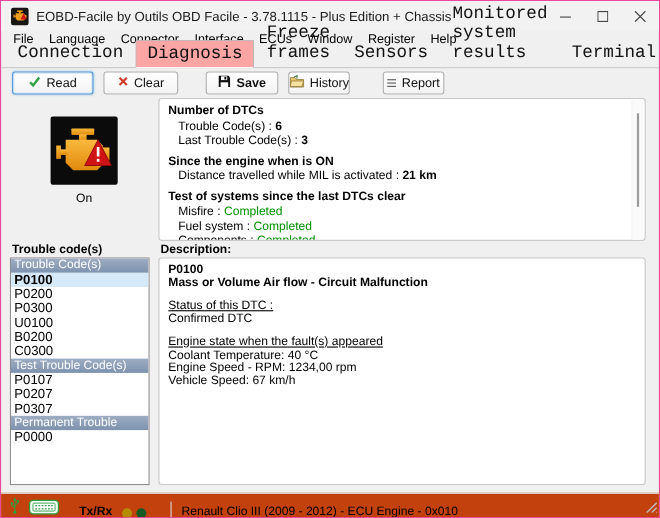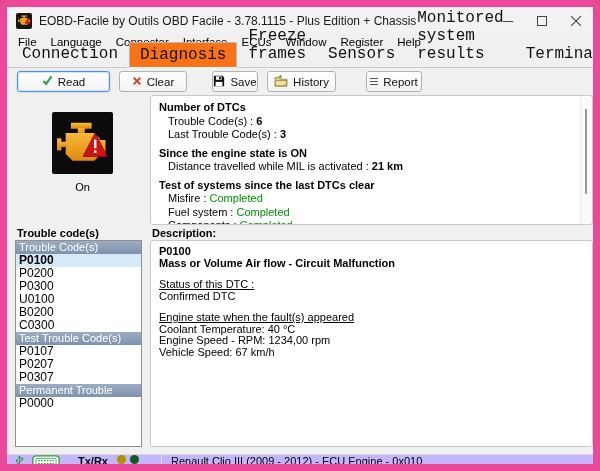--- a/index.html
+++ b/index.html
@@ -1,52 +1,52 @@
 <!DOCTYPE html>
 <html><head>
 <meta charset="utf-8">
 <style>
   * { box-sizing: border-box; margin: 0; padding: 0; }
   html,body { width:600px; height:471px; }
   body { font-family:"Liberation Sans", sans-serif; background:#e8e8e8; }
   .window { position:relative; width:600px; height:471px; background:#f0f0f0;
-            border:7px solid #ec4899; overflow:hidden; font-size:11px; color:#000; }
+            border:1px solid #ec4899; overflow:hidden; font-size:11px; color:#000; }
 
   
   .titlebar { position:absolute; left:0; top:0; width:100%; height:27px;
               background:#f2f2f2; display:flex; align-items:center; padding-left:9px; }
   .appicon { width:16px; height:16px; background:#181512; border-radius:2px;
              display:flex; align-items:center; justify-content:center; margin-right:7px; }
   .title-text { font-size:12px; color:#1a1a1a; }
   .win-controls { margin-left:auto; display:flex; height:100%; }
   .win-btn { width:34px; height:100%; display:flex; align-items:center; justify-content:center; }
 
   
   .menubar { position:absolute; left:0; top:27px; width:100%; height:16px;
              display:flex; align-items:center; padding-left:4px; }
   .menu-item { padding:1px 7px; font-size:11.5px; }
 
   
   .tabbar { position:absolute; left:0; top:43px; width:100%; height:18px;
             border-bottom:1px solid #c9c9c9; display:flex; align-items:flex-end; padding-left:4px; }
   .tab { padding:2px 10px 3px; font-size:16px; color:#111; border:1px solid transparent;font-family:Liberation Mono, monospace; }
-  .tab.active { background:#f97316; border:1px solid #b9b9b9; border-bottom:1px solid #fdfdfd;
+  .tab.active { background:#fca5a5; border:1px solid #b9b9b9; border-bottom:1px solid #fdfdfd;
                 border-radius:2px 2px 0 0; margin-bottom:-1px; padding-top:3px; }
 
   
   .toolbar { position:absolute; left:0; top:61px; width:100%; height:27px;
              display:flex; align-items:center; }
   .tbtn { height:21px; background:linear-gradient(#ffffff,#f3f3f3); border:1px solid #b2b2b2;
           border-radius:3px; display:flex; align-items:center; justify-content:center;
           gap:5px; font-size:11.5px; color:#111; }
   .tbtn.focused { border:1px solid #4f94d6; box-shadow:0 0 0 1px #cfe4f6 inset, 0 0 2px #9dc6e8; }
-  #btn-read{ margin-left:10px; width:93px; }
+  #btn-read{ margin-left:10px; width:74px; }
   #btn-clear{ margin-left:9px; width:68px; }
-  #btn-save{ margin-left:25px; width:46px; }
-  #btn-history{ margin-left:9px; width:69px; }
+  #btn-save{ margin-left:25px; width:66px;font-weight:bold; }
+  #btn-history{ margin-left:9px; width:56px; }
   #btn-report{ margin-left:30px; width:56px; }
   .report-lines { display:flex; flex-direction:column; gap:1.6px; }
   .report-lines i { display:block; width:8px; height:1.6px; background:#555; }
 
   
   .mil-box { position:absolute; left:45px; top:105px; width:61px; height:62px;
              background:#0b0b0b; border-radius:2px; display:flex; align-items:center; justify-content:center; }
   .mil-label { position:absolute; left:45px; top:174px; width:61px; text-align:center;
                font-weight:normal; font-size:11px; }
 
@@ -78,22 +78,22 @@
   
   .descpanel { position:absolute; left:143px; top:233px; width:443px; height:207px;
                background:#fff; border:1px solid #c8c8c8; border-radius:3px;
                padding:5px 8px; font-size:11px; line-height:11.5px; overflow:hidden; }
   .descpanel p { margin:0; }
   .gap10 { height:10px; }
   .u { text-decoration:underline; }
 
   
   .statusbar { position:absolute; left:0; top:447px; width:100%; height:23px;
-               background:#c4b5fd; border-top:1px solid #dadada;
-               display:flex; align-items:flex-start; font-size:11px; }
+               background:#c2410c; border-top:1px solid #dadada;
+               display:flex; align-items:flex-end; font-size:11px; }
   .sb-sep { width:1px; height:15px; background:#dcdcdc; }
   .dot { width:9px; height:9px; border-radius:50%; }
   .dot.yellow { background:#b38f00; }
   .dot.green  { background:#155a23; }
   .resize-grip { position:absolute; right:1px; bottom:1px; }
 </style>
 </head>
 <body>
 
 <div class="window">
@@ -224,21 +224,21 @@
   </div>
   <div class="mil-label">On</div>
 
   <div class="summary">
     <div class="section">
       <div class="head">Number of DTCs</div>
       <div class="sub"><span>Trouble Code(s) : </span><span class="bold">6</span></div>
       <div class="sub"><span>Last Trouble Code(s) : </span><span class="bold">3</span></div>
     </div>
     <div class="section">
-      <div class="head">Since the engine state is ON</div>
+      <div class="head">Since the engine when is ON</div>
       <div class="sub"><span>Distance travelled while MIL is activated : </span><span class="bold">21 km</span></div>
     </div>
     <div class="section">
       <div class="head">Test of systems since the last DTCs clear</div>
       <div class="sub"><span>Misfire : </span><span class="green">Completed</span></div>
       <div class="sub"><span>Fuel system : </span><span class="green">Completed</span></div>
       <div class="sub"><span>Components : </span><span class="green">Completed</span></div>
     </div>
     <div class="scroll-track">
         <div class="scroll-thumb"></div>

